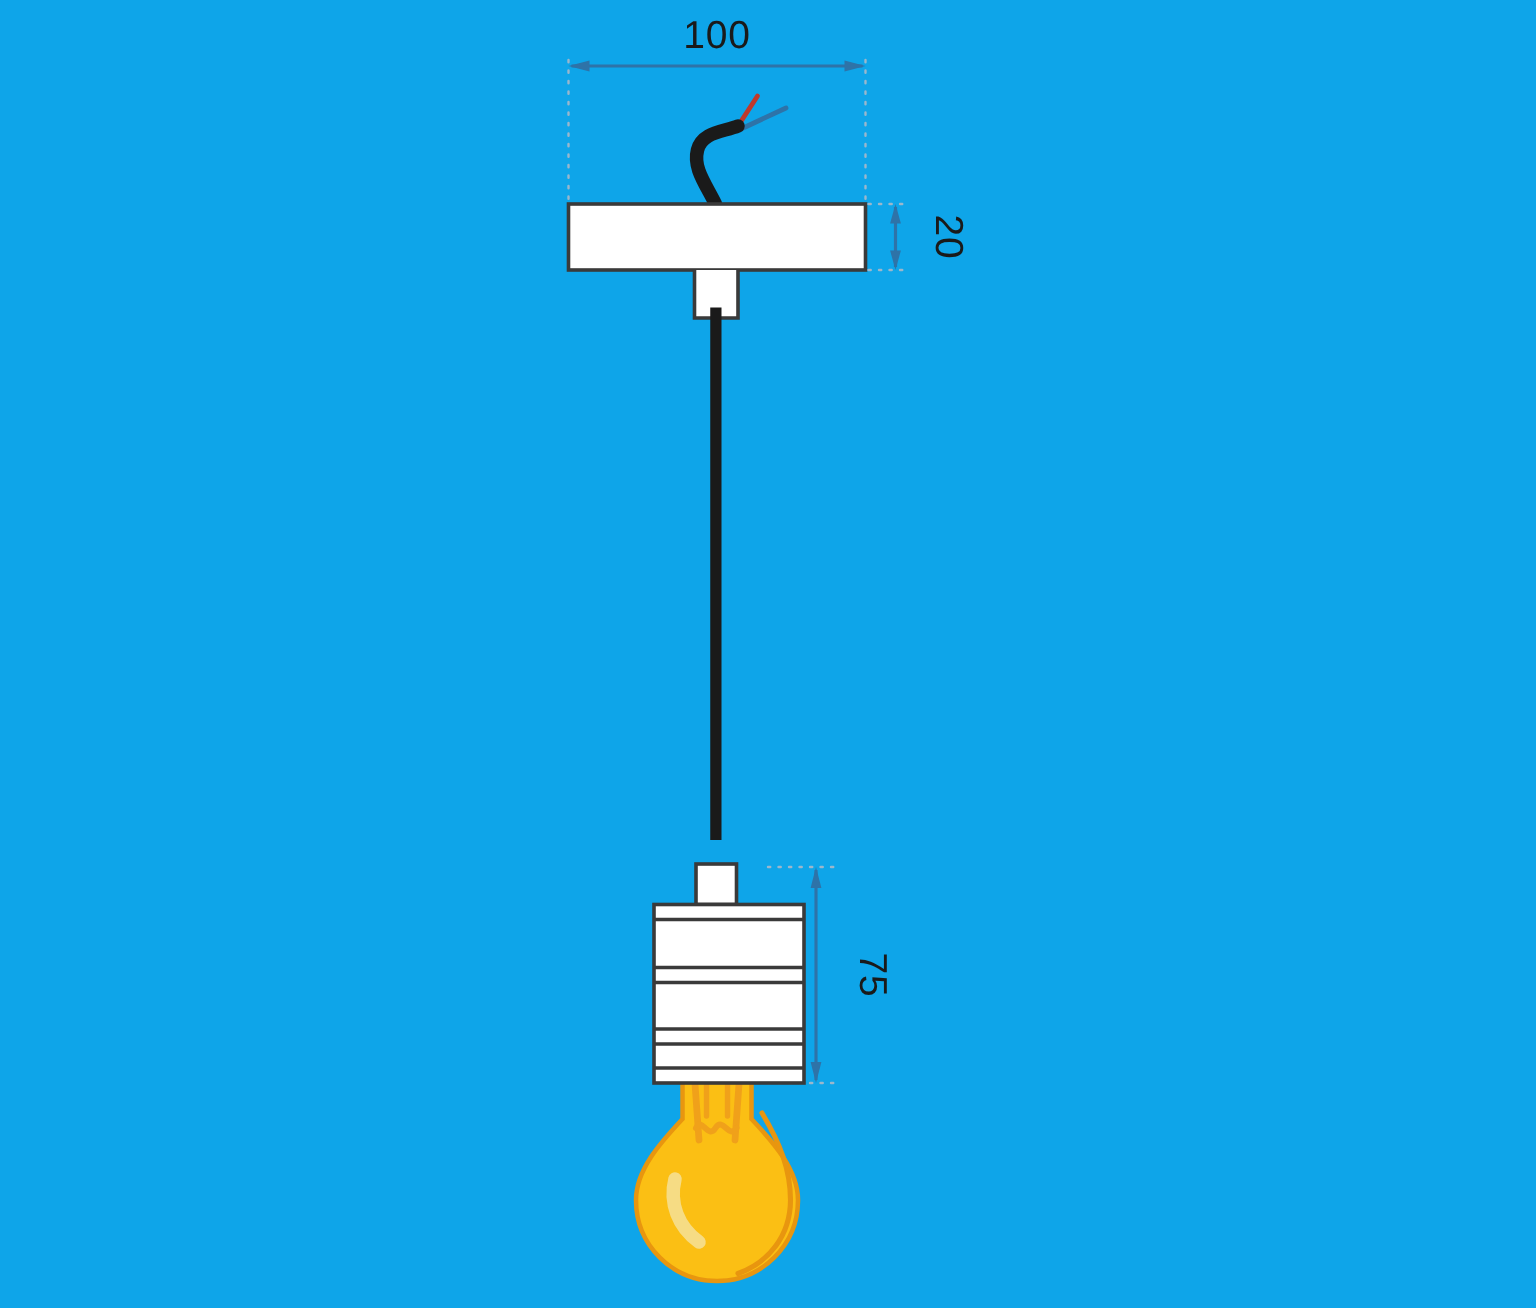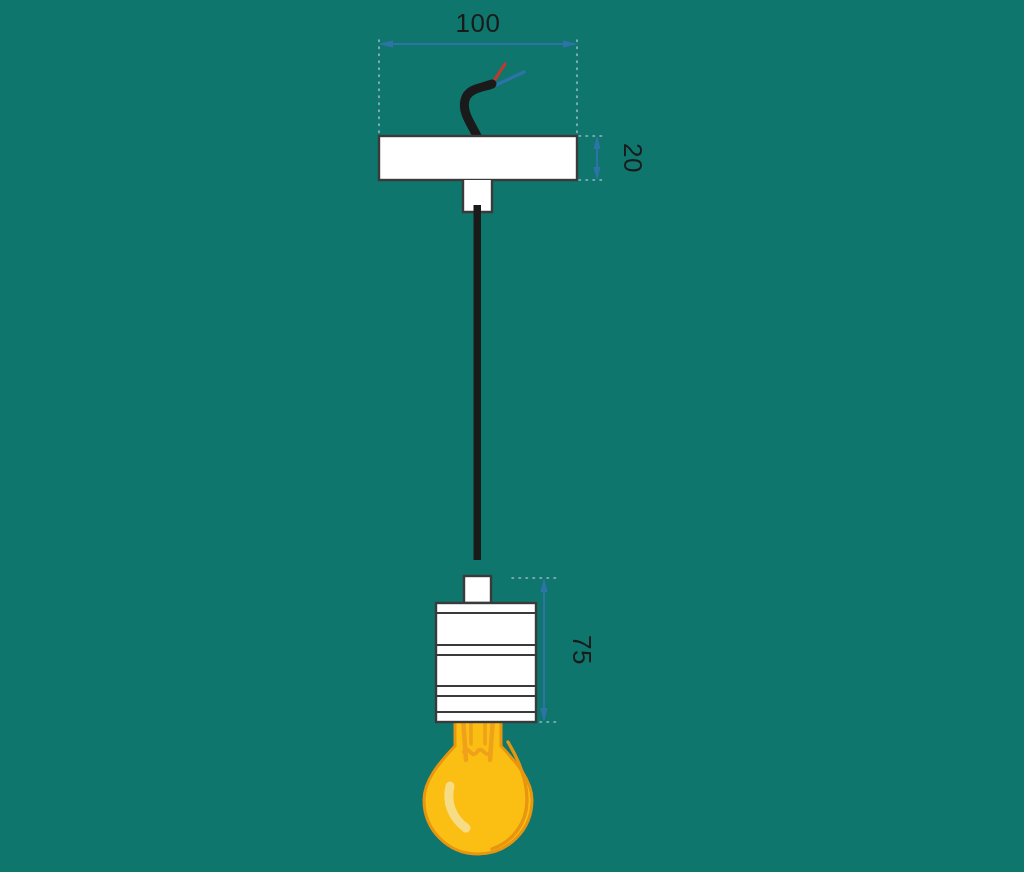--- a/index.html
+++ b/index.html
@@ -10,21 +10,21 @@
   body {
     width: 1024px;
     height: 872px;
     overflow: hidden;
     font-family: "Liberation Sans", sans-serif;
   }
   #drawing-root {
     position: relative;
     width: 1024px;
     height: 872px;
-    background: #0f766e;
+    background: #0ea5e9;
   }
   #drawing-svg {
     display: block;
     width: 1024px;
     height: 872px;
   }
   .dim-text {
     font-family: "Liberation Sans", sans-serif;
     font-size: 26px;
     fill: #1a1a1a;

